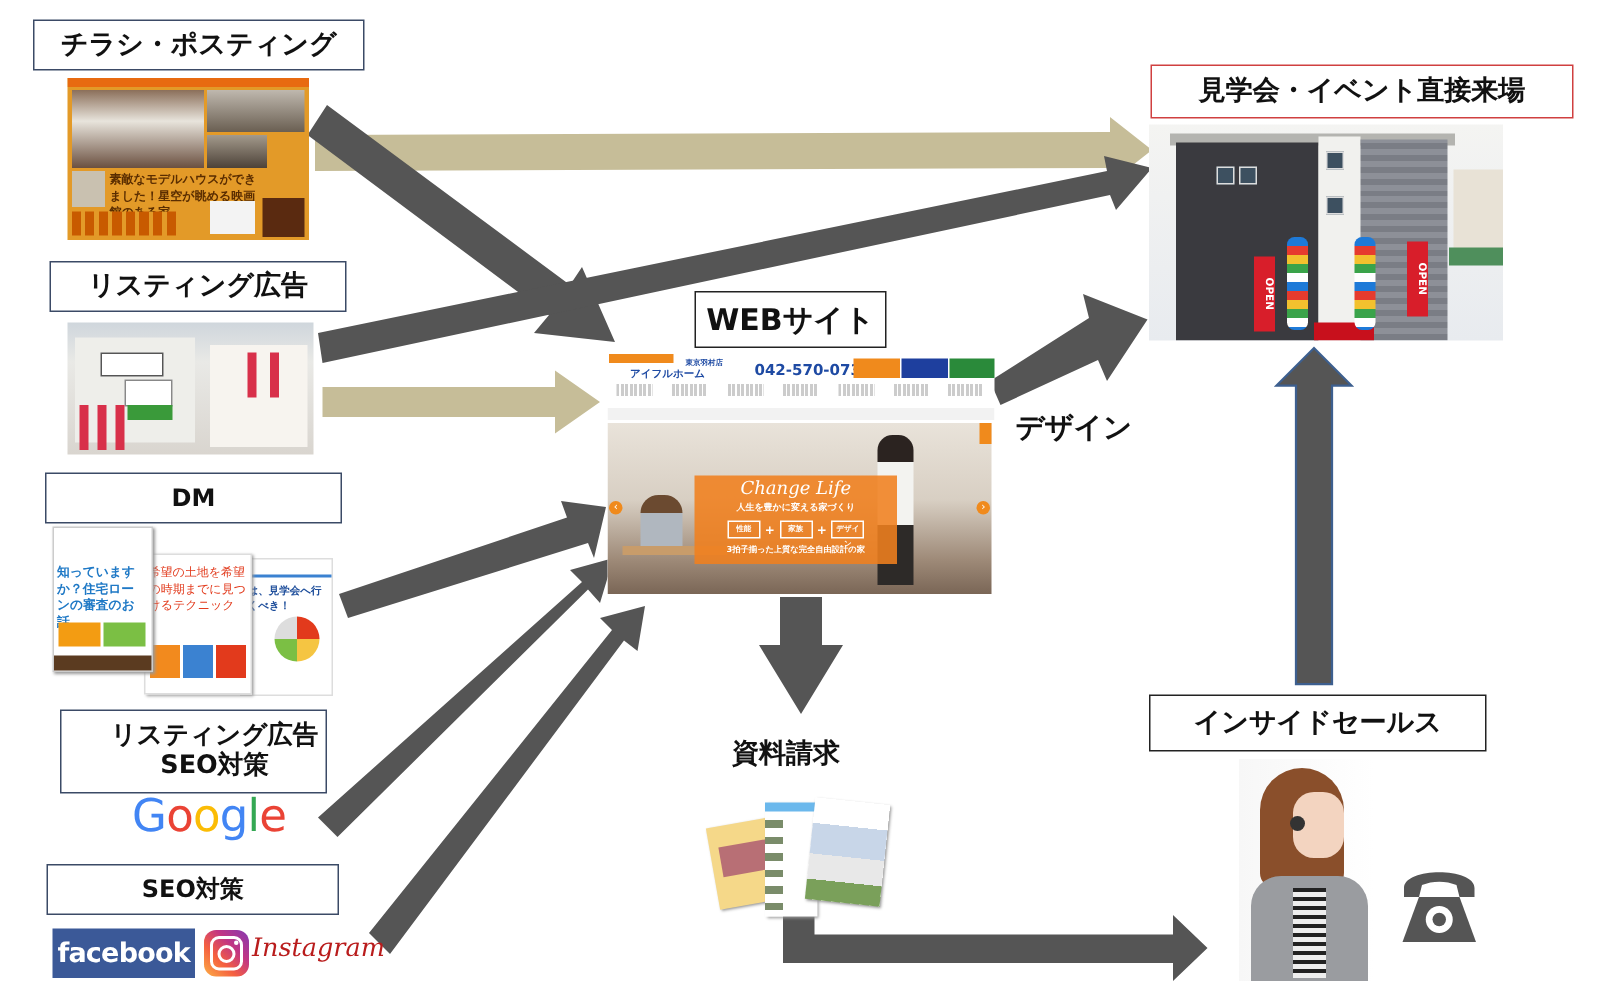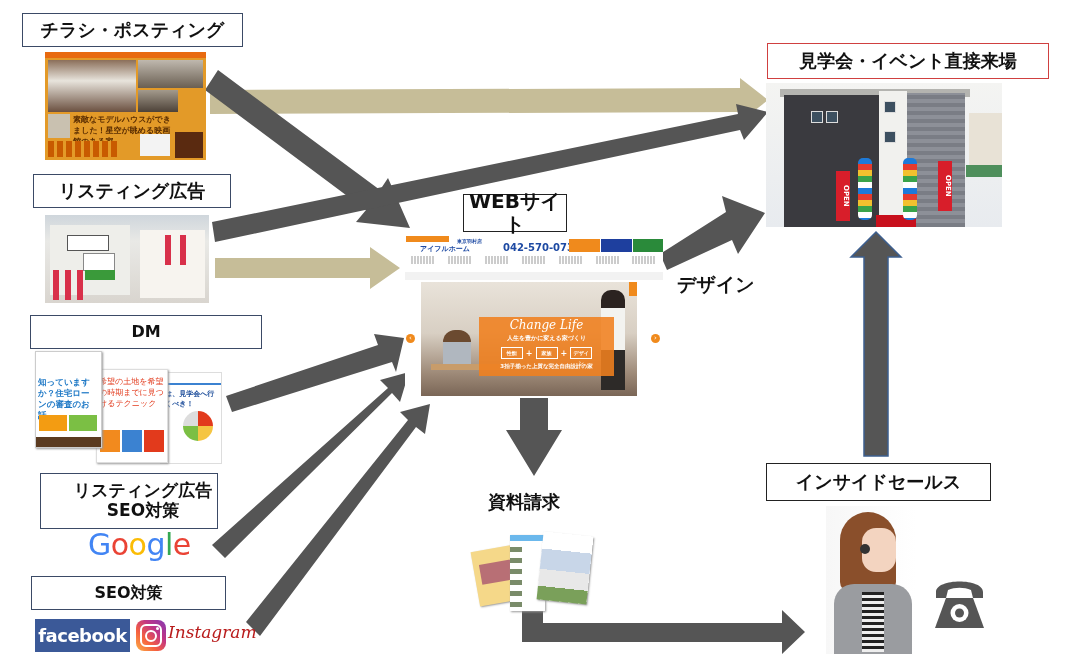--- a/index.html
+++ b/index.html
@@ -62,21 +62,21 @@
   
   .website { position:absolute; left:405px; top:234px; width:258px; height:162px; background:#fff; overflow:hidden; }
   .website .logo-tag { position:absolute; left:1px; top:2px; width:43px; height:6px; background:#f08a1c; }
   .website .logo { position:absolute; left:15px; top:10px; font-size:7px; font-weight:bold; color:#1e4aa3; }
   .website .co { position:absolute; left:52px; top:4px; font-size:5px; color:#1e4aa3; font-weight:bold; }
   .website .phone { position:absolute; left:98px; top:8px; font-size:10px; font-weight:bold; color:#1e4aa3; }
   .website .hbtn { position:absolute; top:5px; width:31px; height:13px; }
   .website .nav { position:absolute; left:0; top:22px; width:100%; height:12px; display:flex; justify-content:space-around; }
   .website .nav span { display:block; width:24px; height:8px; background:repeating-linear-gradient(90deg,#999 0 2px,#fff 2px 3px); opacity:.5; }
   .website .strip { position:absolute; left:0; top:38px; width:100%; height:8px; background:#f2f2f2; }
-  .website .hero { position:absolute; left:16px; top:48px; width:216px; height:114px; background:linear-gradient(180deg,#e9e3da 0%,#d8cfc3 45%,#9e8a78 80%,#7a6656 100%); }
+  .website .hero { position:absolute; left:0; top:48px; width:256px; height:114px; background:linear-gradient(180deg,#e9e3da 0%,#d8cfc3 45%,#9e8a78 80%,#7a6656 100%); }
   .website .hero .man { position:absolute; left:180px; top:8px; width:24px; height:100px; background:linear-gradient(#2b2320 0 18%, #f3f3f0 18% 60%, #2d2a28 60%); border-radius:10px 10px 0 0; }
   .website .hero .boy { position:absolute; left:22px; top:48px; width:28px; height:40px; background:linear-gradient(#6b4a30 0 30%, #b0b7bf 30%); border-radius:12px 12px 2px 2px; }
   .website .hero .table { position:absolute; left:10px; top:82px; width:70px; height:6px; background:#c89c6a; }
   .website .hero .orange-edge { position:absolute; right:0; top:0; width:8px; height:14px; background:#f08a1c; }
   .website .overlay { position:absolute; left:58px; top:35px; width:135px; height:59px; background:rgba(240,128,30,0.88); color:#fff; text-align:center; }
   .website .overlay .cl { font-family:"DejaVu Serif", serif; font-style:italic; font-size:12px; margin-top:1px; }
   .website .overlay .sub { font-size:6px; font-weight:bold; margin-top:2px; }
   .website .overlay .row { display:flex; justify-content:center; gap:3px; margin-top:4px; align-items:center; font-size:8px; font-weight:bold; }
   .website .overlay .row .h { width:20px; height:10px; border:1px solid #fff; font-size:5px; line-height:10px; }
   .website .overlay .tag { font-size:5.5px; margin-top:4px; font-weight:bold; }
@@ -161,21 +161,21 @@
   <div class="sign"></div>
   <div class="sign2"></div>
   <div class="green"></div>
   <div class="banner" style="left:8px"></div>
   <div class="banner" style="left:20px"></div>
   <div class="banner" style="left:32px"></div>
   <div class="banner" style="left:120px;top:20px"></div>
   <div class="banner" style="left:135px;top:20px"></div>
 </div>
 
-<div class="label-box" style="left:30px;top:315px;width:232px;height:34px;font-size:16px;">DM</div>
+<div class="label-box" style="left:30px;top:315px;width:198px;height:34px;font-size:16px;">DM</div>
 
 <div class="dm3">
   <div class="bar"></div>
   <div class="t">は、見学会へ行くべき！</div>
   <div class="pie"></div>
 </div>
 <div class="dm2">
   <div class="t">希望の土地を希望の時期までに見つけるテクニック</div>
   <div class="c1"></div>
   <div class="c2"></div>
@@ -200,21 +200,21 @@
 <div class="label-box" style="left:31px;top:576px;width:195px;height:34px;font-size:16px;">SEO対策</div>
 
 <div class="fb">facebook</div>
 <div class="ig-icon">
   <div class="inner"></div>
   <div class="lens"></div>
   <div class="dot"></div>
 </div>
 <div class="ig-text">Instagram</div>
 
-<div class="label-box black" style="left:463px;top:194px;width:104px;height:38px;font-size:20px;">WEBサイト</div>
+<div class="label-box black" style="left:463px;top:194px;width:128px;height:38px;font-size:20px;">WEBサイト</div>
 
 <div class="website">
   <div class="logo-tag"></div>
   <div class="logo">アイフルホーム</div>
   <div class="co">東京羽村店</div>
   <div class="phone">042-570-0731</div>
   <div class="hbtn" style="left:164px;background:#f08a1c"></div>
   <div class="hbtn" style="left:196px;background:#1e3f9e"></div>
   <div class="hbtn" style="left:228px;background:#2a8a3a"></div>
   <div class="nav">

